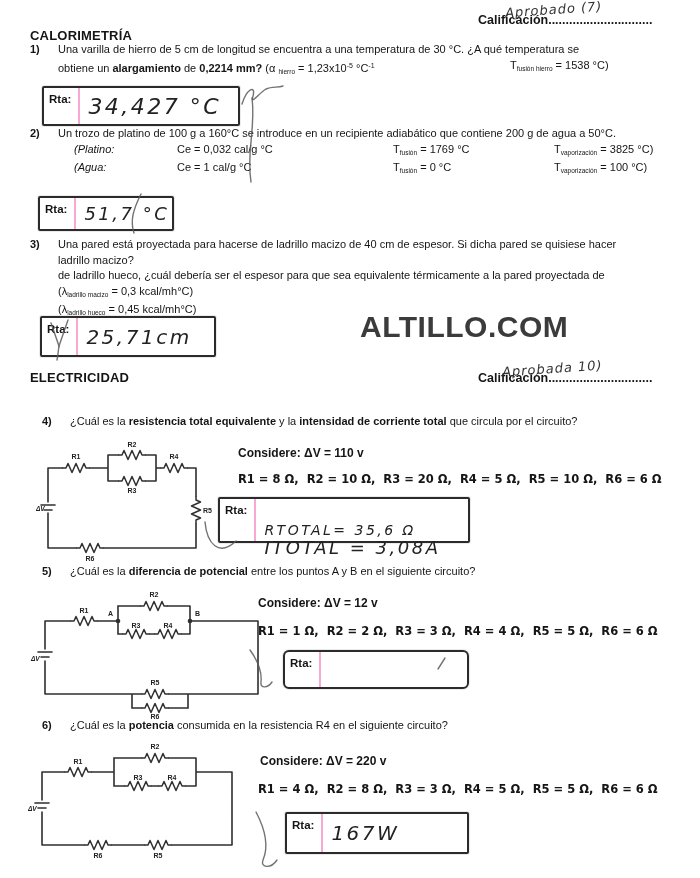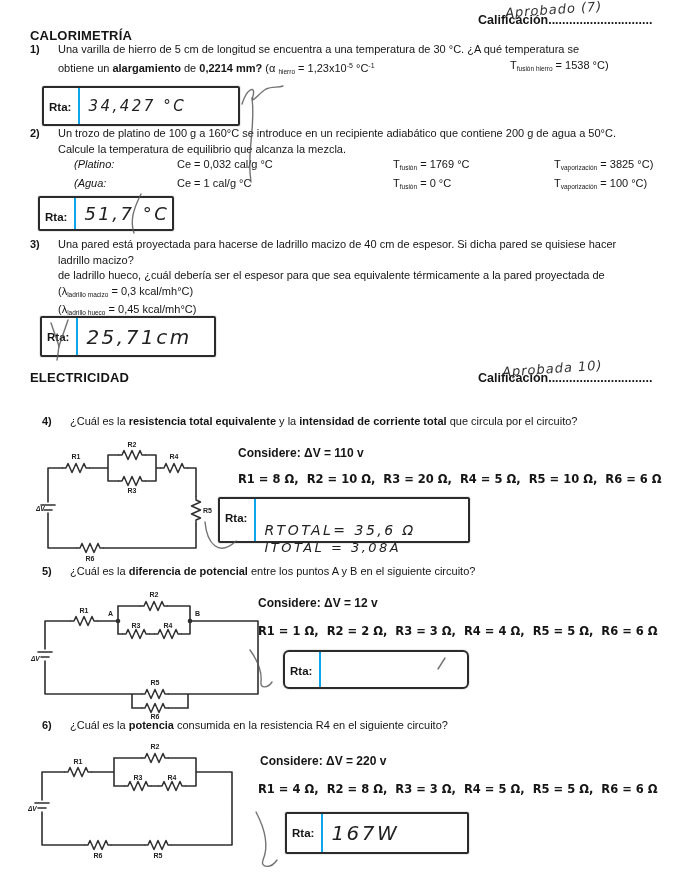--- a/index.html
+++ b/index.html
@@ -22,22 +22,22 @@
   .qline { white-space:nowrap; }
   b { font-weight:bold; }
   sub.s { font-size:6.5px; vertical-align:-2px; letter-spacing:0; }
   sup.s { font-size:7px; vertical-align:4px; letter-spacing:0; }
   .rta-box {
     position:absolute; display:flex; align-items:stretch;
     border:2.5px solid #2b2b2b; background:#fff; border-radius:2px;
     box-shadow:0 0 0 1px rgba(0,0,0,.08);
   }
   .rta-label {
-    font-weight:bold; font-size:11.5px; padding:13px 7px 0 5px;
-    border-right:2px solid #0ea5e9; display:flex; align-items:flex-start;
+    font-weight:bold; font-size:11.5px; padding:5px 7px 0 5px;
+    border-right:2px solid #f9a8d4; display:flex; align-items:flex-start;
   }
   .rta-value { flex:1; display:flex; align-items:center; padding:0 8px; }
   .rta-value.two { flex-direction:column; align-items:flex-start; justify-content:center; }
   .watermark { font-weight:bold; font-size:30px; color:#3b3b3b; letter-spacing:.5px; font-family:"Liberation Sans",sans-serif; }
   .cons { font-size:12px; font-weight:600; font-family:Liberation Sans, sans-serif; white-space:pre; }
   .rvals { font-size:11.5px; font-weight:600; font-family:"DejaVu Sans",sans-serif; white-space:pre; }
   .cols span.c { display:inline-block; vertical-align:top;margin-left:16px; }
   .c-name { width:87px; font-style:italic; }
   .c-ce { width:200px; }
   .c-tf { width:145px; }
@@ -62,29 +62,28 @@
     <div class="qtext">
       <div class="qline">Una varilla de hierro de 5 cm de longitud se encuentra a una temperatura de 30 °C. ¿A qué temperatura se</div>
       <div class="qline"><span>obtiene un </span><b>alargamiento</b><span> de </span><b>0,2214 mm?</b><span> (α </span><sub class="s">hierro</sub><span> = 1,23x10</span><sup class="s">-5</sup><span> °C</span><sup class="s">-1</sup>
         <span style="position:absolute; left:452px;"><span>T</span><sub class="s">fusión hierro</sub><span> = 1538 °C)</span></span>
       </div>
     </div>
   </div>
   <div class="rta-box" style="left:42px; top:86px; width:194px; height:36px;">
     <div class="rta-label">Rta:</div>
     <div class="rta-value">
-        <span class="hw" style="font-size:15px;">34,427 °C</span>
+        <span class="hw" style="font-size:22px;">34,427 °C</span>
       </div>
   </div>
 
   <div class="abs q" style="left:30px; top:126px; width:660px;">
     <span class="qnum">2)</span>
     <div class="qtext">
       <div class="qline">Un trozo de platino de 100 g a 160°C se introduce en un recipiente adiabático que contiene 200 g de agua a 50°C.</div>
-      <div class="qline">Calcule la temperatura de equilibrio que alcanza la mezcla.</div>
       <div class="qline cols"><span class="c c-name">(Platino:</span><span class="c c-ce">Ce = 0,032 cal/g °C</span><span class="c c-tf"><span>T</span><sub class="s">fusión</sub><span> = 1769 °C</span></span><span class="c"><span>T</span><sub class="s">vaporización</sub><span> = 3825 °C)</span></span></div>
       <div class="qline cols"><span class="c c-name">(Agua:</span><span class="c c-ce">Ce = 1 cal/g °C</span><span class="c c-tf"><span>T</span><sub class="s">fusión</sub><span> = 0 °C</span></span><span class="c"><span>T</span><sub class="s">vaporización</sub><span> = 100 °C)</span></span></div>
     </div>
   </div>
   <div class="rta-box" style="left:38px; top:196px; width:132px; height:31px;">
     <div class="rta-label">Rta:</div>
     <div class="rta-value">
         <span class="hw" style="font-size:18px;">51,7 °C</span>
       </div>
   </div>
@@ -98,20 +97,21 @@
       <div class="qline"><span>(λ</span><sub class="s">ladrillo macizo</sub><span> = 0,3 kcal/mh°C)</span></div>
       <div class="qline"><span>(λ</span><sub class="s">ladrillo hueco</sub><span> = 0,45 kcal/mh°C)</span></div>
     </div>
   </div>
   <div class="rta-box" style="left:40px; top:316px; width:172px; height:37px;">
     <div class="rta-label">Rta:</div>
     <div class="rta-value">
         <span class="hw" style="font-size:20px;">25,71cm</span>
       </div>
   </div>
+  <div class="abs watermark" style="left:360px; top:310px;">ALTILLO.COM</div>
 
   <div class="abs sec-title" style="left:30px; top:370px;">ELECTRICIDAD</div>
   <div class="abs grade-line" style="left:478px; top:371px;"><span>Calificación</span><span>..............................</span></div>
   <div class="abs hw grade-hw" style="left:502px; top:361px;">Aprobada 10)</div>
 
   <div class="abs q" style="left:42px; top:414px; width:640px;">
     <span class="qnum">4)</span>
     <div class="qtext">
       <div class="qline"><span>¿Cuál es la </span><b>resistencia total equivalente</b><span> y la </span><b>intensidad de corriente total</b><span> que circula por el circuito?</span></div>
     </div>
@@ -139,21 +139,21 @@
     <text x="54" y="123" text-anchor="middle">R6</text>
     <text x="0" y="73" class="dv">ΔV</text>
   </svg>
 
   <div class="abs cons" style="left:238px; top:446px;">Considere: ΔV = 110 v</div>
   <div class="abs rvals" style="left:238px; top:472px;">R1 = 8 Ω,  R2 = 10 Ω,  R3 = 20 Ω,  R4 = 5 Ω,  R5 = 10 Ω,  R6 = 6 Ω</div>
   <div class="rta-box" style="left:218px; top:497px; width:248px; height:42px;">
     <div class="rta-label">Rta:</div>
     <div class="rta-value two">
       <span class="hw" style="font-size:14px; line-height:17px;margin-top:38px;">RTOTAL= 35,6 Ω</span>
-      <span class="hw" style="font-size:13px; line-height:17px;">ITOTAL = 3,08A</span>
+      <span class="hw" style="font-size:18px; line-height:17px;">ITOTAL = 3,08A</span>
     </div>
   </div>
 
   <div class="abs q" style="left:42px; top:564px; width:640px;">
     <span class="qnum">5)</span>
     <div class="qtext">
       <div class="qline"><span>¿Cuál es la </span><b>diferencia de potencial</b><span> entre los puntos A y B en el siguiente circuito?</span></div>
     </div>
   </div>
 

